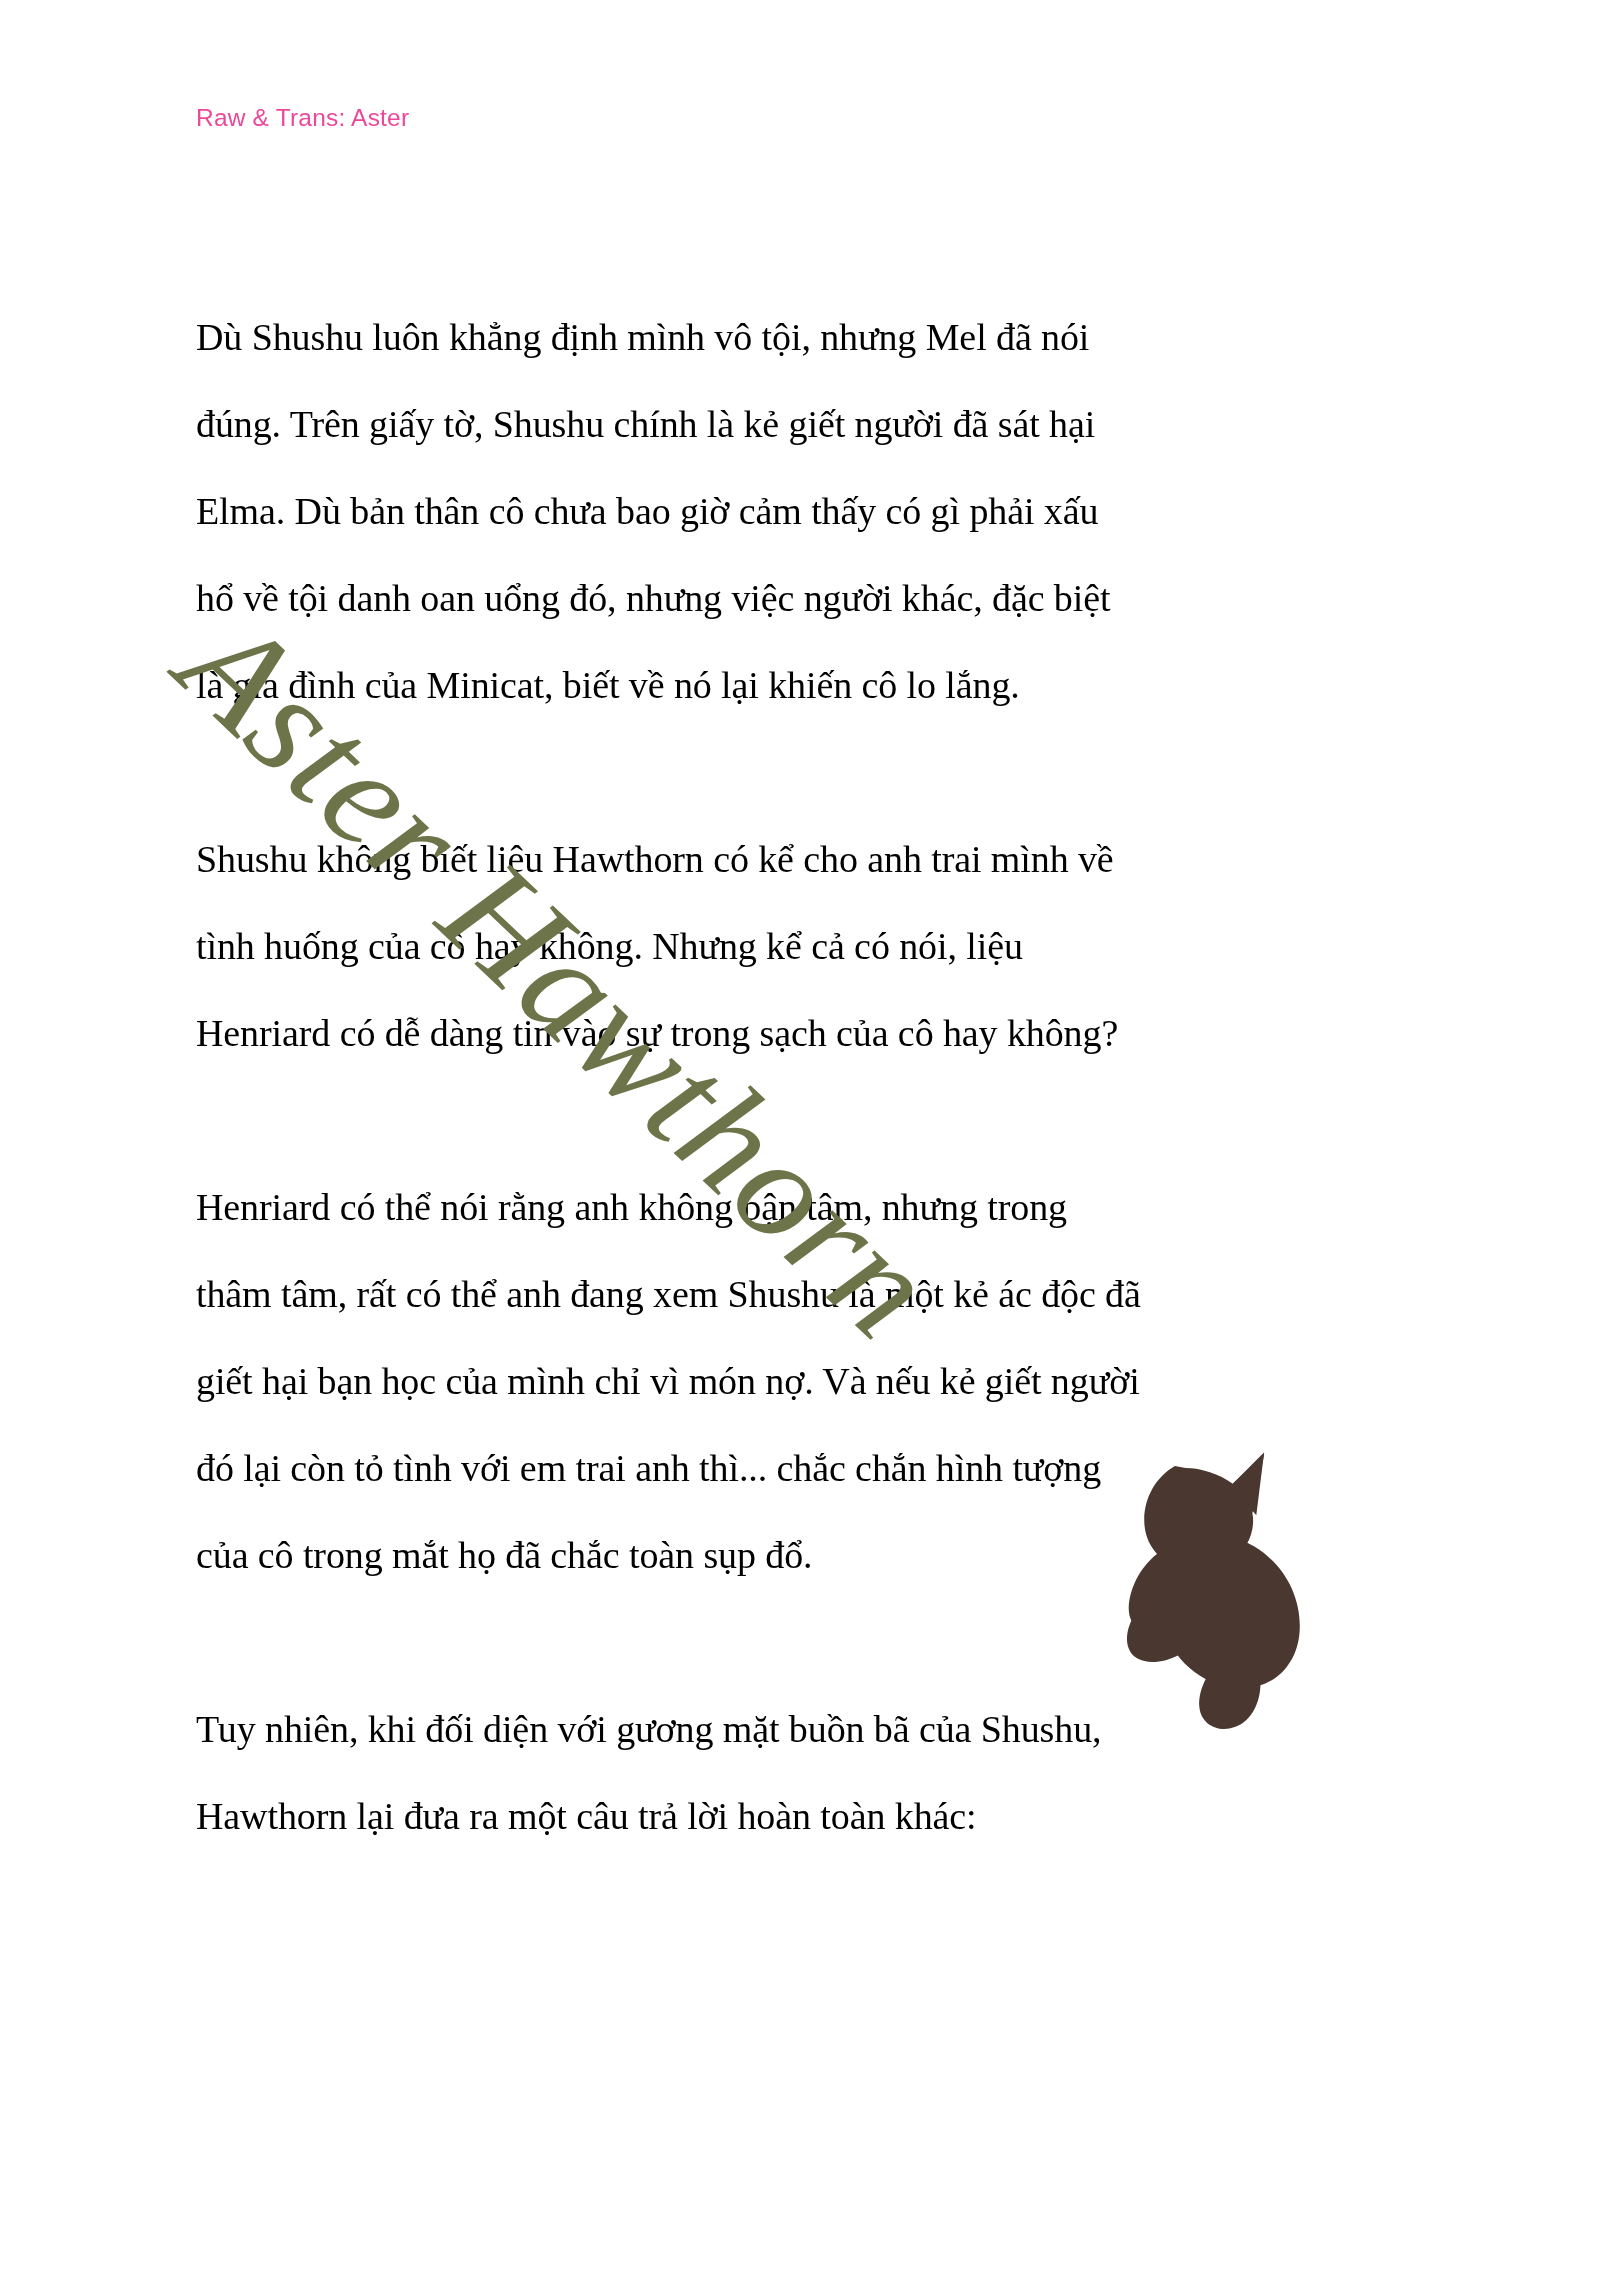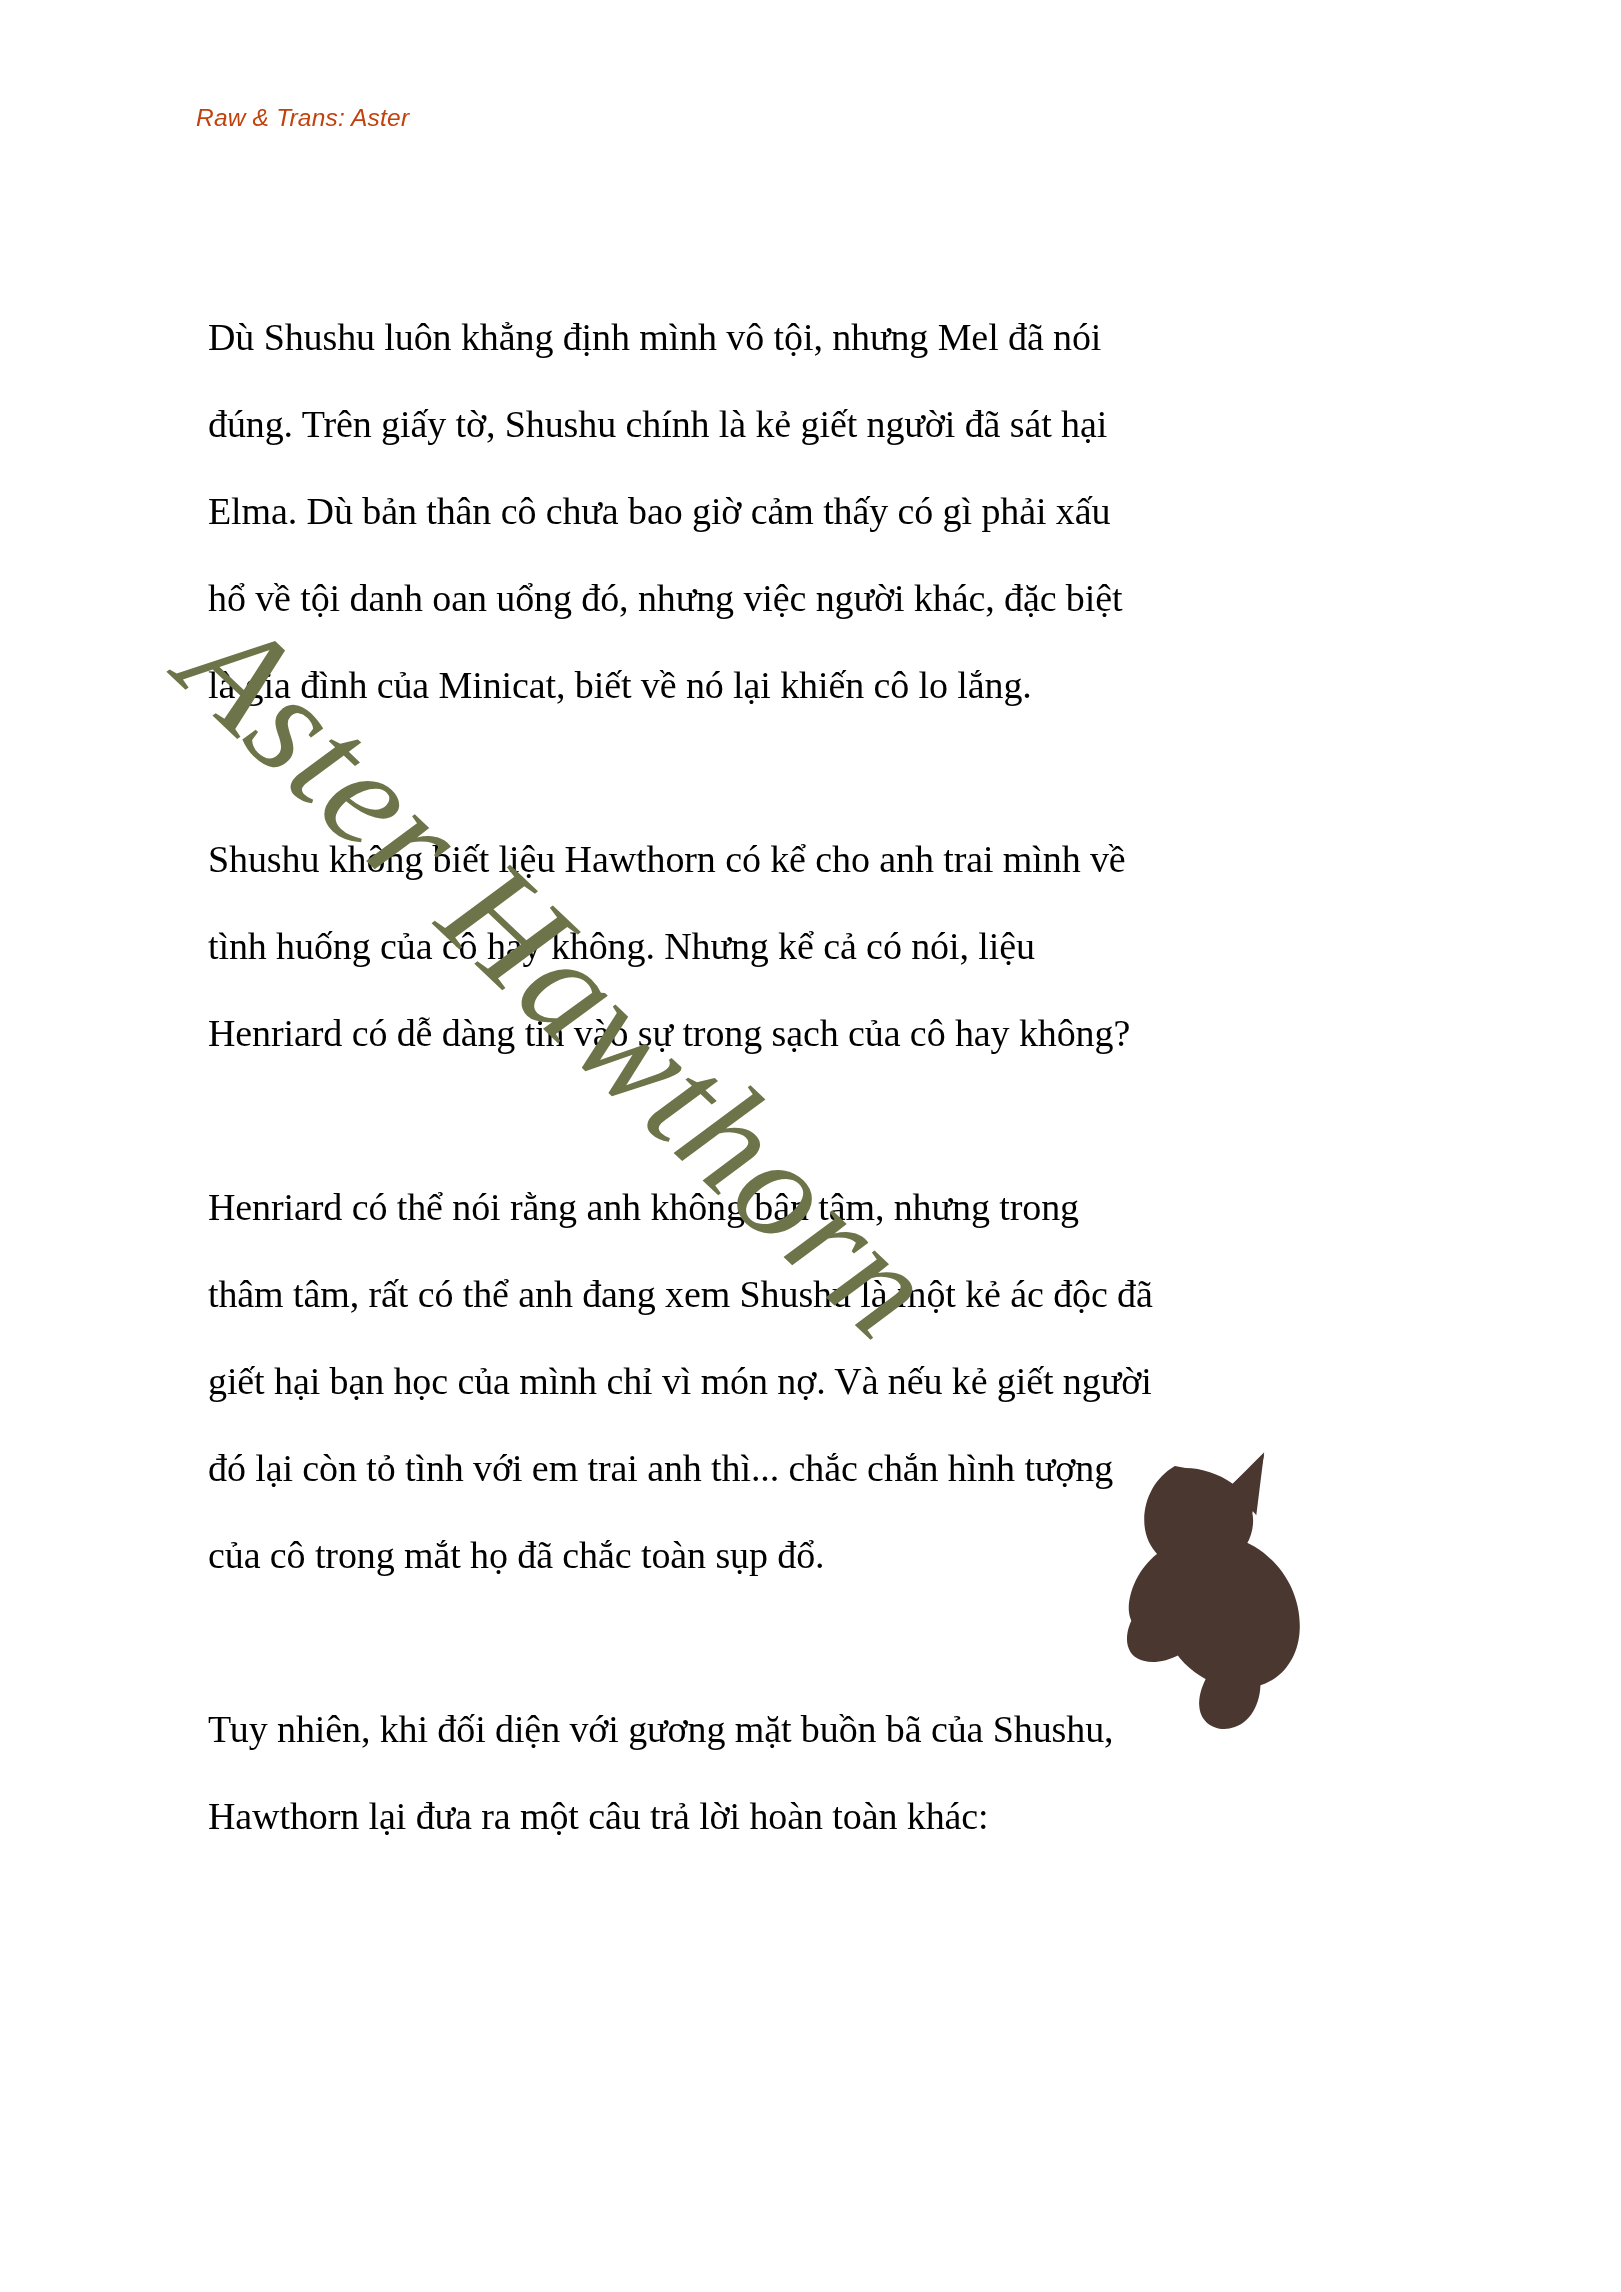--- a/index.html
+++ b/index.html
@@ -16,36 +16,35 @@
     height: 2293px;
     background: #ffffff;
     overflow: hidden;
   }
   .header {
     position: absolute;
     left: 196px;
     top: 104px;
     font-family: "Liberation Sans", "DejaVu Sans", sans-serif;
     font-size: 24.5px;
-    color: #c2410c;
+    color: #ec4899;
     letter-spacing: 0.2px;
     white-space: nowrap;
-    font-style: italic;
   }
   .body-area {
     position: absolute;
     left: 196px;
     top: 294px;
     width: 1235px;
   }
   .para {
     font-size: 38px;
     line-height: 87px;
     color: #000000;
-    margin: 0 0 87px 12px;
+    margin: 0 0 87px 0;
     text-align: left;
     letter-spacing: -0.1px;
   }
   .para:last-child {
     margin-bottom: 0;
   }
   .para .ln {
     display: block;
     white-space: nowrap;
   }

